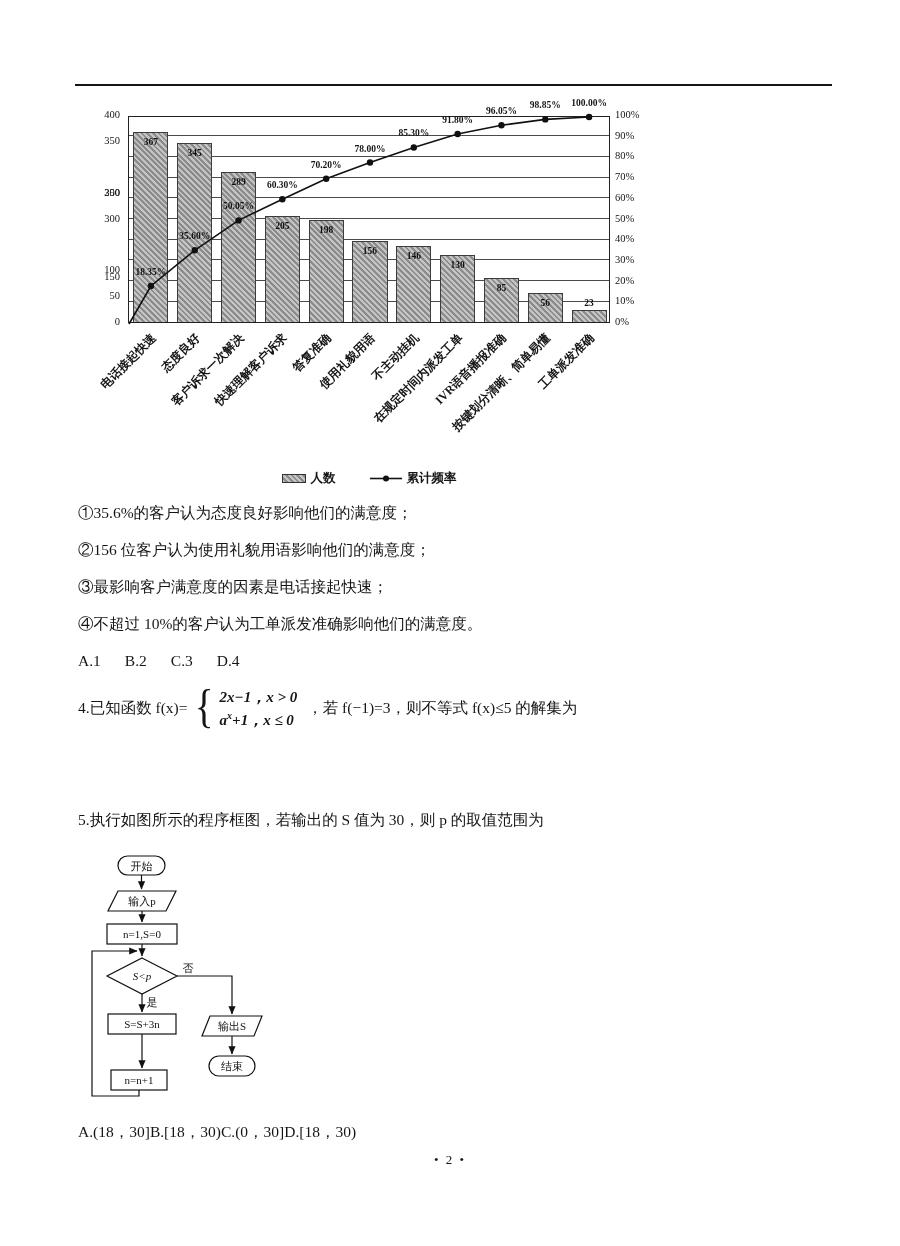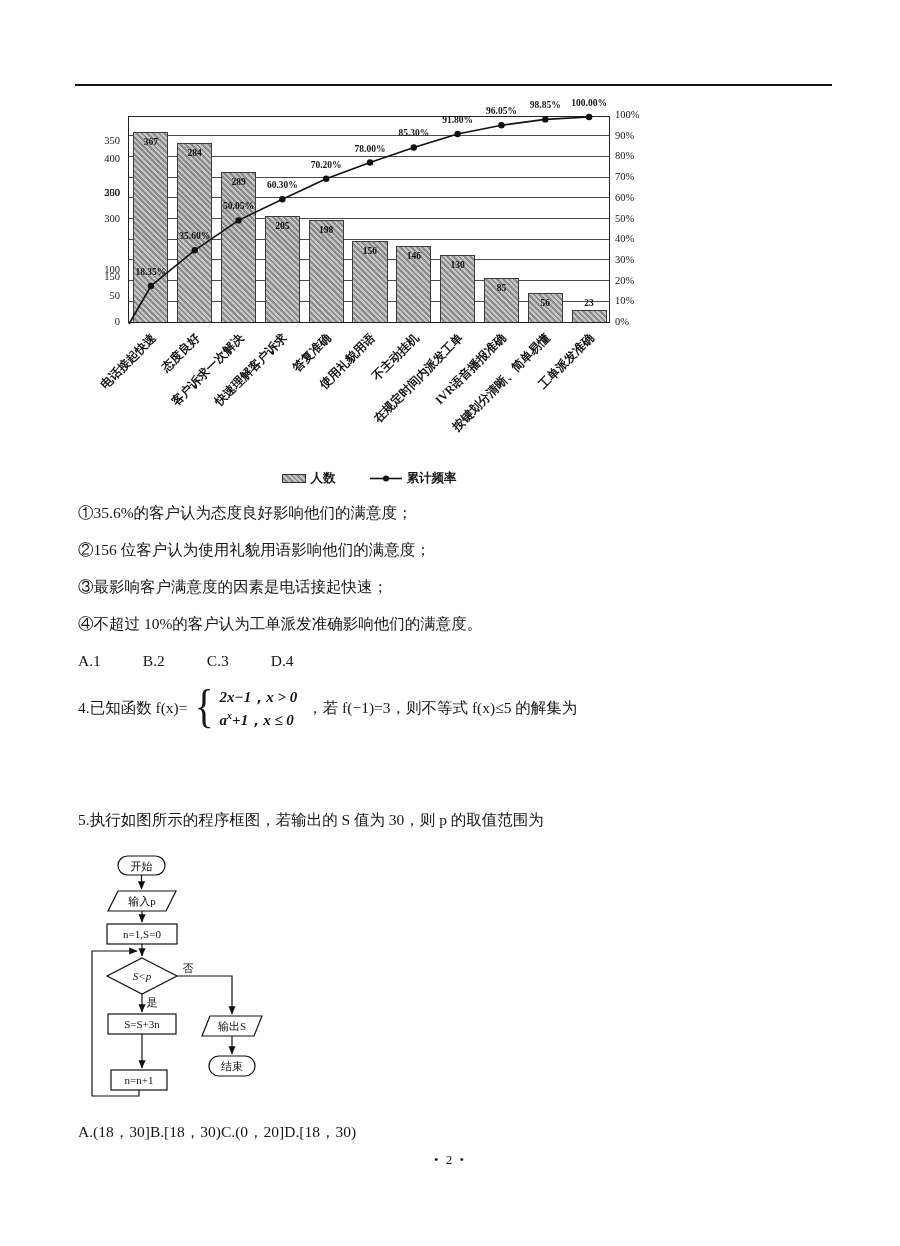--- a/index.html
+++ b/index.html
@@ -54,21 +54,21 @@
   <div id="chart">
     <div id="left-ticks">
         <div class="tick-left" style="top: 224px;">0</div>
         <div class="tick-left" style="top: 198.125px;">50</div>
         <div class="tick-left" style="top: 172.25px;">100</div>
         <div class="tick-left" style="top: 146.375px; margin-top: 33px;">150</div>
         <div class="tick-left" style="top: 120.5px;">300</div>
         <div class="tick-left" style="top: 94.625px;">250</div>
         <div class="tick-left" style="top: 63px; margin-top: 32px;">300</div>
         <div class="tick-left" style="top: 42.875px;">350</div>
-        <div class="tick-left" style="top: 17px; margin-top: 44px;">400</div>
+        <div class="tick-left" style="top: 17px;">400</div>
       </div>
     <div id="right-ticks">
         <div class="tick-right" style="top: 224px;">0%</div>
         <div class="tick-right" style="top: 203.3px;">10%</div>
         <div class="tick-right" style="top: 182.6px;">20%</div>
         <div class="tick-right" style="top: 161.9px;">30%</div>
         <div class="tick-right" style="top: 141.2px;">40%</div>
         <div class="tick-right" style="top: 120.5px;">50%</div>
         <div class="tick-right" style="top: 99.8px;">60%</div>
         <div class="tick-right" style="top: 79.1px;">70%</div>
@@ -96,21 +96,21 @@
         <div class="gridline" style="bottom: 61.6px;"></div>
         <div class="gridline" style="bottom: 82.3px;"></div>
         <div class="gridline" style="bottom: 103px;"></div>
         <div class="gridline" style="bottom: 123.7px;"></div>
         <div class="gridline" style="bottom: 144.4px;"></div>
         <div class="gridline" style="bottom: 165.1px;"></div>
         <div class="gridline" style="bottom: 185.8px;"></div>
         <div class="bar" style="left: 4.38182px; width: 35.0545px; height: 189.922px;"></div>
         <div class="bar-label" style="left: 0px; width: 43.8182px; bottom: 174.922px;">367</div>
         <div class="bar" style="left: 48.2px; width: 35.0545px; height: 178.537px;"></div>
-        <div class="bar-label" style="left: 43.8182px; width: 43.8182px; bottom: 163.537px;">284</div>
+        <div class="bar-label" style="left: 43.8182px; width: 43.8182px; bottom: 163.537px;">345</div>
         <div class="bar" style="left: 92.0182px; width: 35.0545px; height: 149.558px;"></div>
         <div class="bar-label" style="left: 87.6364px; width: 43.8182px; bottom: 134.558px;">289</div>
         <div class="bar" style="left: 135.836px; width: 35.0545px; height: 106.087px;"></div>
         <div class="bar-label" style="left: 131.455px; width: 43.8182px; bottom: 91.0875px;">205</div>
         <div class="bar" style="left: 179.655px; width: 35.0545px; height: 102.465px;"></div>
         <div class="bar-label" style="left: 175.273px; width: 43.8182px; bottom: 87.465px;">198</div>
         <div class="bar" style="left: 223.473px; width: 35.0545px; height: 80.73px;"></div>
         <div class="bar-label" style="left: 219.091px; width: 43.8182px; bottom: 65.73px;">156</div>
         <div class="bar" style="left: 267.291px; width: 35.0545px; height: 75.555px;"></div>
         <div class="bar-label" style="left: 262.909px; width: 43.8182px; bottom: 60.555px;">146</div>
@@ -160,21 +160,21 @@
         <span>累计频率</span>
       </span>
     </div>
   </div>
 
   <div class="tline" style="top:503px">①35.6%的客户认为态度良好影响他们的满意度；</div>
   <div class="tline" style="top:540px">②156 位客户认为使用礼貌用语影响他们的满意度；</div>
   <div class="tline" style="top:577px">③最影响客户满意度的因素是电话接起快速；</div>
   <div class="tline" style="top:614px">④不超过 10%的客户认为工单派发准确影响他们的满意度。</div>
 
-  <div class="opt-row" style="top:652px; gap:42px">
+  <div class="opt-row" style="top:652px; gap:24px">
     <span>A.1</span>
     <span>B.2</span>
     <span>C.3</span>
     <span>D.4</span>
   </div>
 
   <div class="q4row">
     <span>4.已知函数 f(x)=</span>
     <span class="brace">{</span>
     <span class="cases">
@@ -223,18 +223,18 @@
       <text x="60" y="182">S=S+3n</text>
       <text x="150" y="184">输出S</text>
       <text x="57" y="238">n=n+1</text>
       <text x="150" y="224">结束</text>
     </g>
   </svg>
 
   <div class="opt-row" style="top:1122px; ">
     <span>A.(18，30]</span>
     <span>B.[18，30)</span>
-    <span>C.(0，20]</span>
+    <span>C.(0，30]</span>
     <span>D.[18，30)</span>
   </div>
 
   <div class="footer">• 2 •</div>
 </div>
 
 </body></html>

